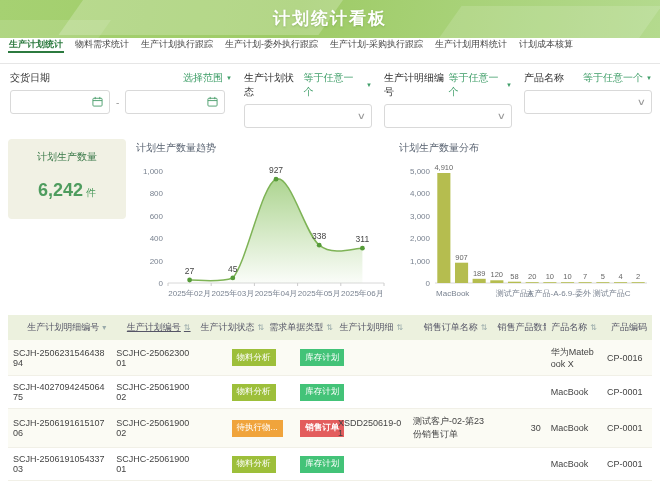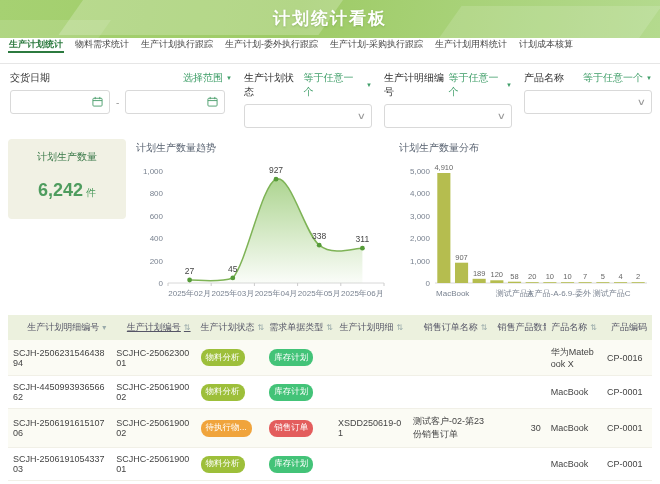--- a/index.html
+++ b/index.html
@@ -48,21 +48,21 @@
   .tablesec { padding:4px 8px 0; }
   .table-title { font-size:11px; font-weight:bold; color:#333; margin:6px 0 6px; }
   table { width:100%; border-collapse:collapse; table-layout:fixed; }
   th { background:#ecf1de; color:#556; font-weight:normal; font-size:9px; text-align:right;
     padding:6px 5px; white-space:nowrap; overflow:hidden; }
   th .sort { color:#9aa; font-size:8px; margin-left:3px; }
   td { font-size:9px; color:#444; padding:6px 5px; border-bottom:1px solid #f1f0e7;
     vertical-align:middle; word-break:break-all; }
   tr.alt td { background:#fbfbf4; }
   .badge { display:inline-block; color:#fff; font-size:8.5px; padding:2.5px 5px;
-    border-radius:8px; white-space:nowrap; }
+    border-radius:0; white-space:nowrap;margin-left:31px; }
   .num { text-align:right; }
   svg text { font-family:"Liberation Sans", sans-serif; }
 </style>
 </head>
 <body>
 
 <div class="banner">
   <div class="shape s1"></div>
   <div class="shape s2"></div>
   <div class="shape s3"></div>
@@ -251,35 +251,35 @@
           <td>SCJHC-2506230001</td>
           <td><span class="badge" style="background: rgb(157, 191, 58);">物料分析</span></td>
           <td><span class="badge" style="background: rgb(67, 195, 120);">库存计划</span></td>
           <td></td>
           <td></td>
           <td class="num"></td>
           <td>华为Matebook X</td>
           <td>CP-0016</td>
         </tr>
         <tr>
-          <td>SCJH-445099393656662</td>
+          <td>SCJH-402709424506475</td>
           <td>SCJHC-2506190002</td>
           <td><span class="badge" style="background: rgb(157, 191, 58);">物料分析</span></td>
           <td><span class="badge" style="background: rgb(67, 195, 120);">库存计划</span></td>
           <td></td>
           <td></td>
           <td class="num"></td>
           <td>MacBook</td>
           <td>CP-0001</td>
         </tr>
         <tr class="alt">
           <td>SCJH-250619161510706</td>
           <td>SCJHC-2506190002</td>
           <td><span class="badge" style="background: rgb(240, 164, 60);">待执行物...</span></td>
-          <td><span class="badge" style="background: rgb(227, 93, 93);">销售订单</span></td>
+          <td><span class="badge" style="background: rgb(227, 93, 93); font-weight: bold;">销售订单</span></td>
           <td>XSDD250619-01</td>
           <td>测试客户-02-第23份销售订单</td>
           <td class="num">30</td>
           <td>MacBook</td>
           <td>CP-0001</td>
         </tr>
         <tr>
           <td>SCJH-250619105433703</td>
           <td>SCJHC-2506190001</td>
           <td><span class="badge" style="background: rgb(157, 191, 58);">物料分析</span></td>

